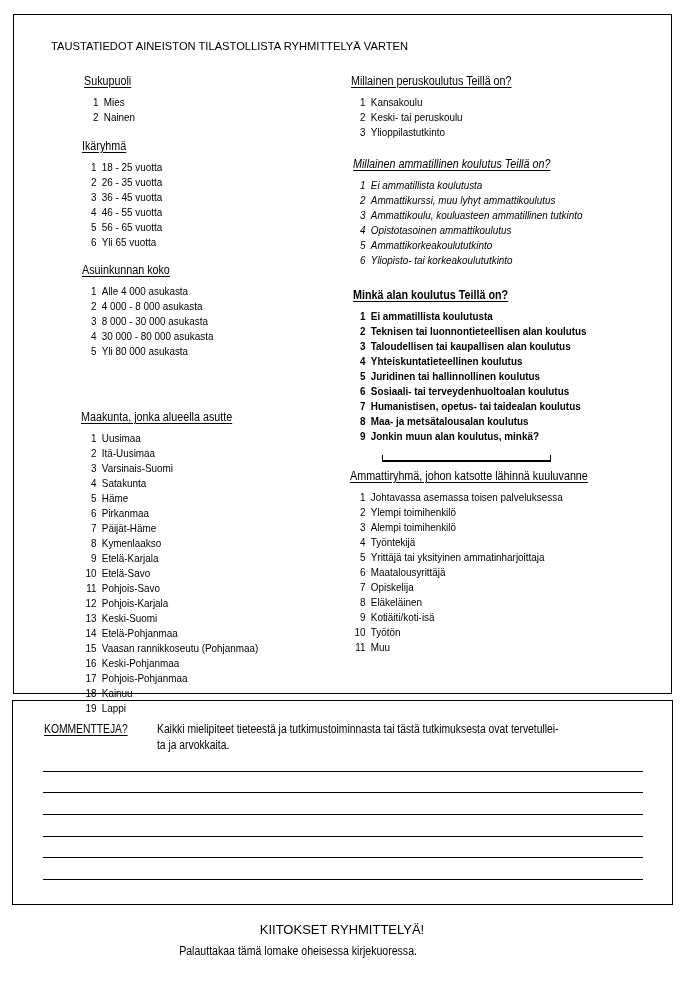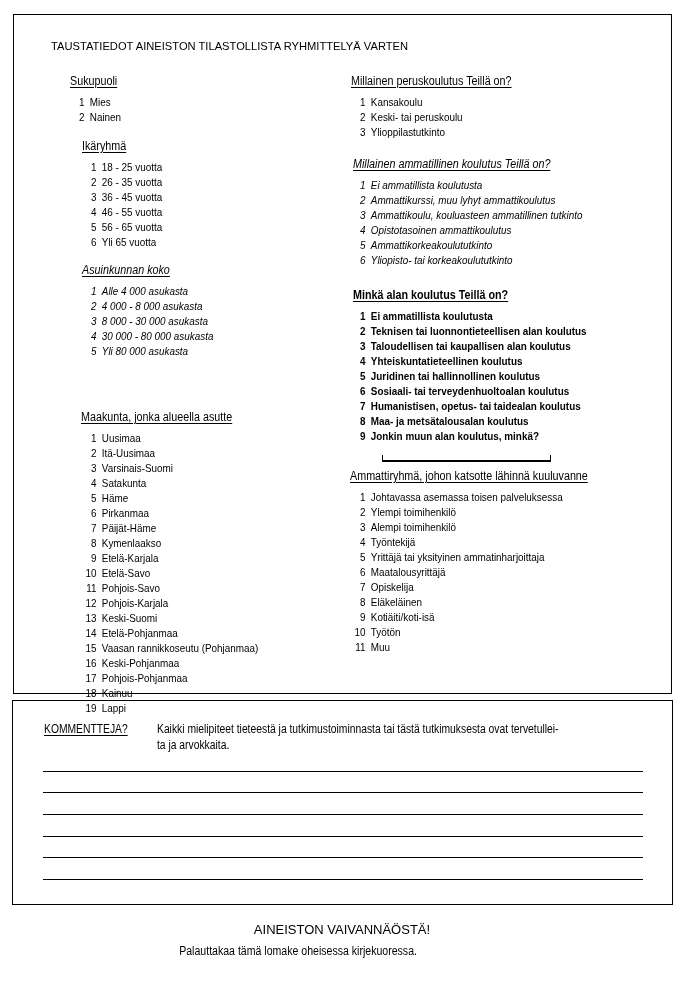--- a/index.html
+++ b/index.html
@@ -138,21 +138,21 @@
       transform: scaleX(0.88);
     }
   </style>
 </head>
 <body>
 
 <div class="box" id="box-top"></div>
 
 <div class="main-title">TAUSTATIEDOT AINEISTON TILASTOLLISTA RYHMITTELYÄ VARTEN</div>
 
-<div class="section cond" style="left:70px; top:73px;">
+<div class="section cond" style="left:84px; top:73px;">
   <div class="section-heading">Sukupuoli</div>
   <div class="options">
     <div class="opt">
         <span class="opt-num">1</span>
         <span>Mies</span>
       </div>
     <div class="opt">
         <span class="opt-num">2</span>
         <span>Nainen</span>
       </div>
@@ -182,21 +182,21 @@
         <span class="opt-num">5</span>
         <span>56 - 65 vuotta</span>
       </div>
     <div class="opt">
         <span class="opt-num">6</span>
         <span>Yli 65 vuotta</span>
       </div>
   </div>
 </div>
 
-<div class="section cond" style="left:82px; top:262px;font-style:italic;">
+<div class="section cond" style="left:82px; top:262px;">
   <div class="section-heading">Asuinkunnan koko</div>
   <div class="options">
     <div class="opt">
         <span class="opt-num">1</span>
         <span>Alle 4 000 asukasta</span>
       </div>
     <div class="opt">
         <span class="opt-num">2</span>
         <span>4 000 - 8 000 asukasta</span>
       </div>
@@ -446,14 +446,14 @@
   <div>ta ja arvokkaita.</div>
 </div>
 
 <div class="write-line" style="top:771px;"></div>
 <div class="write-line" style="top:792px;"></div>
 <div class="write-line" style="top:814px;"></div>
 <div class="write-line" style="top:836px;"></div>
 <div class="write-line" style="top:857px;"></div>
 <div class="write-line" style="top:879px;"></div>
 
-<div class="thanks">AINEISTON VAIVANNÄÖSTÄ!</div>
+<div class="thanks">KIITOKSET RYHMITTELYÄ!</div>
 <div class="return-note cond"><span>Palauttakaa tämä lomake oheisessa kirjekuoressa.</span></div>
 
 </body></html>

